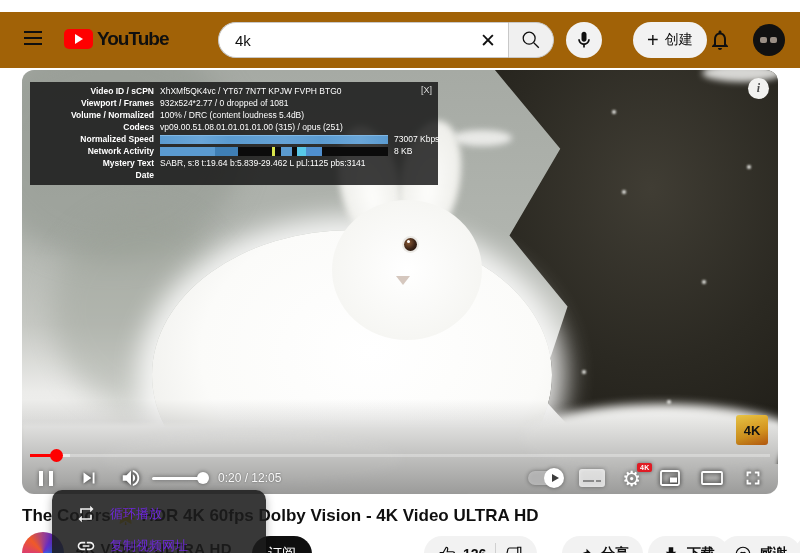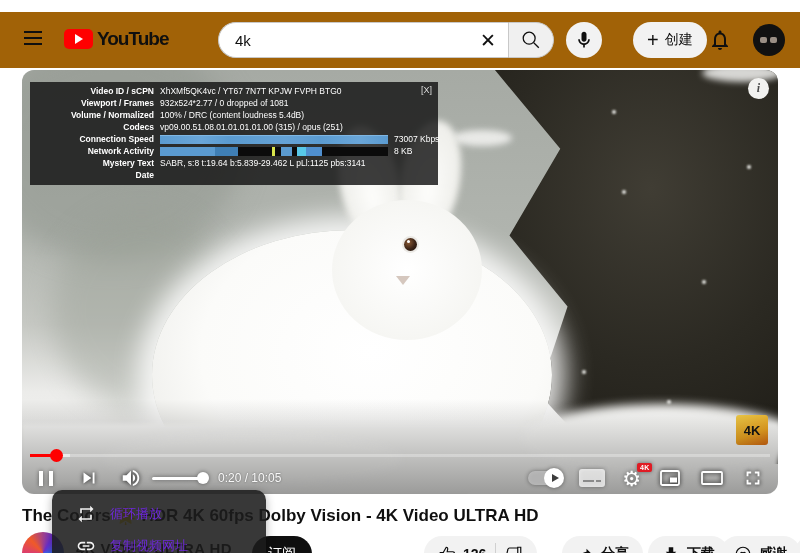--- a/index.html
+++ b/index.html
@@ -184,21 +184,21 @@
         </div>
       <div class="srow">
           <span class="slabel">Volume / Normalized</span>
           <span class="sval">100% / DRC (content loudness 5.4dB)</span>
         </div>
       <div class="srow">
           <span class="slabel">Codecs</span>
           <span class="sval">vp09.00.51.08.01.01.01.01.00 (315) / opus (251)</span>
         </div>
       <div class="srow">
-          <span class="slabel">Connection Speed</span>
+          <span class="slabel">Normalized Speed</span>
           <span class="viz viz-speed"></span>
           <span class="sval">73007 Kbps</span>
         </div>
       <div class="srow">
           <span class="slabel">Network Activity</span>
           <span class="viz viz-network"></span>
           <span class="sval">8 KB</span>
         </div>
       <div class="srow">
           <span class="slabel">Mystery Text</span>
@@ -230,21 +230,21 @@
           </svg>
       </div>
       <div class="ctl">
         <svg width="22" height="22" viewBox="0 0 24 24" fill="#fff">
             <path d="M3 9v6h4l5 5V4L7 9H3zm13.5 3c0-1.77-1.02-3.29-2.5-4.03v8.05c1.48-.73 2.5-2.25 2.5-4.02zM14 3.23v2.06c2.89.86 5 3.54 5 6.71s-2.11 5.85-5 6.71v2.06c4.01-.91 7-4.49 7-8.77s-2.99-7.86-7-8.77z"></path>
           </svg>
       </div>
       <div class="vol-slider ctl">
           <i></i>
         </div>
-      <span class="time-display">0:20 / 10:05</span>
+      <span class="time-display">0:20 / 12:05</span>
       <div class="right-ctls">
         <div class="autoplay ctl">
             <span class="knob">
               <i></i>
             </span>
           </div>
         <div class="cc-btn ctl"></div>
         <div class="gear ctl">
           <span>⚙</span>
           <span class="gear-badge">4K</span>

